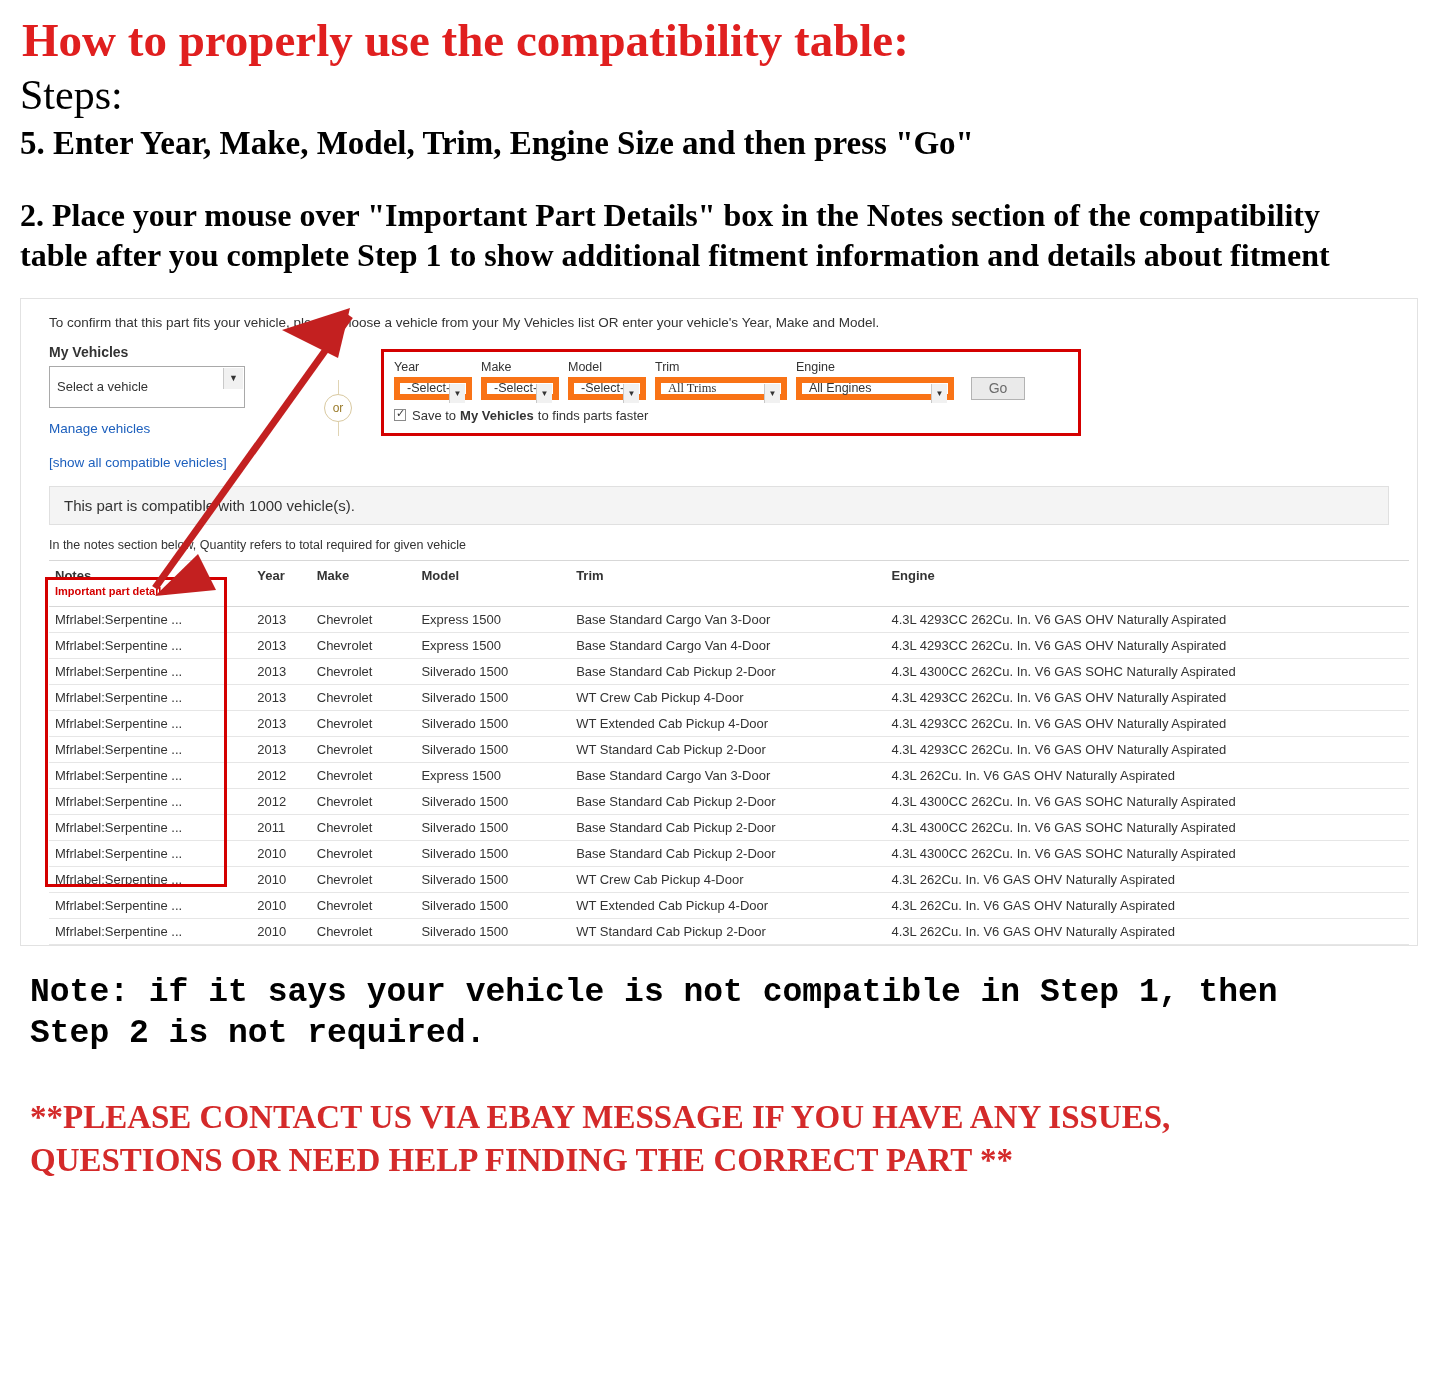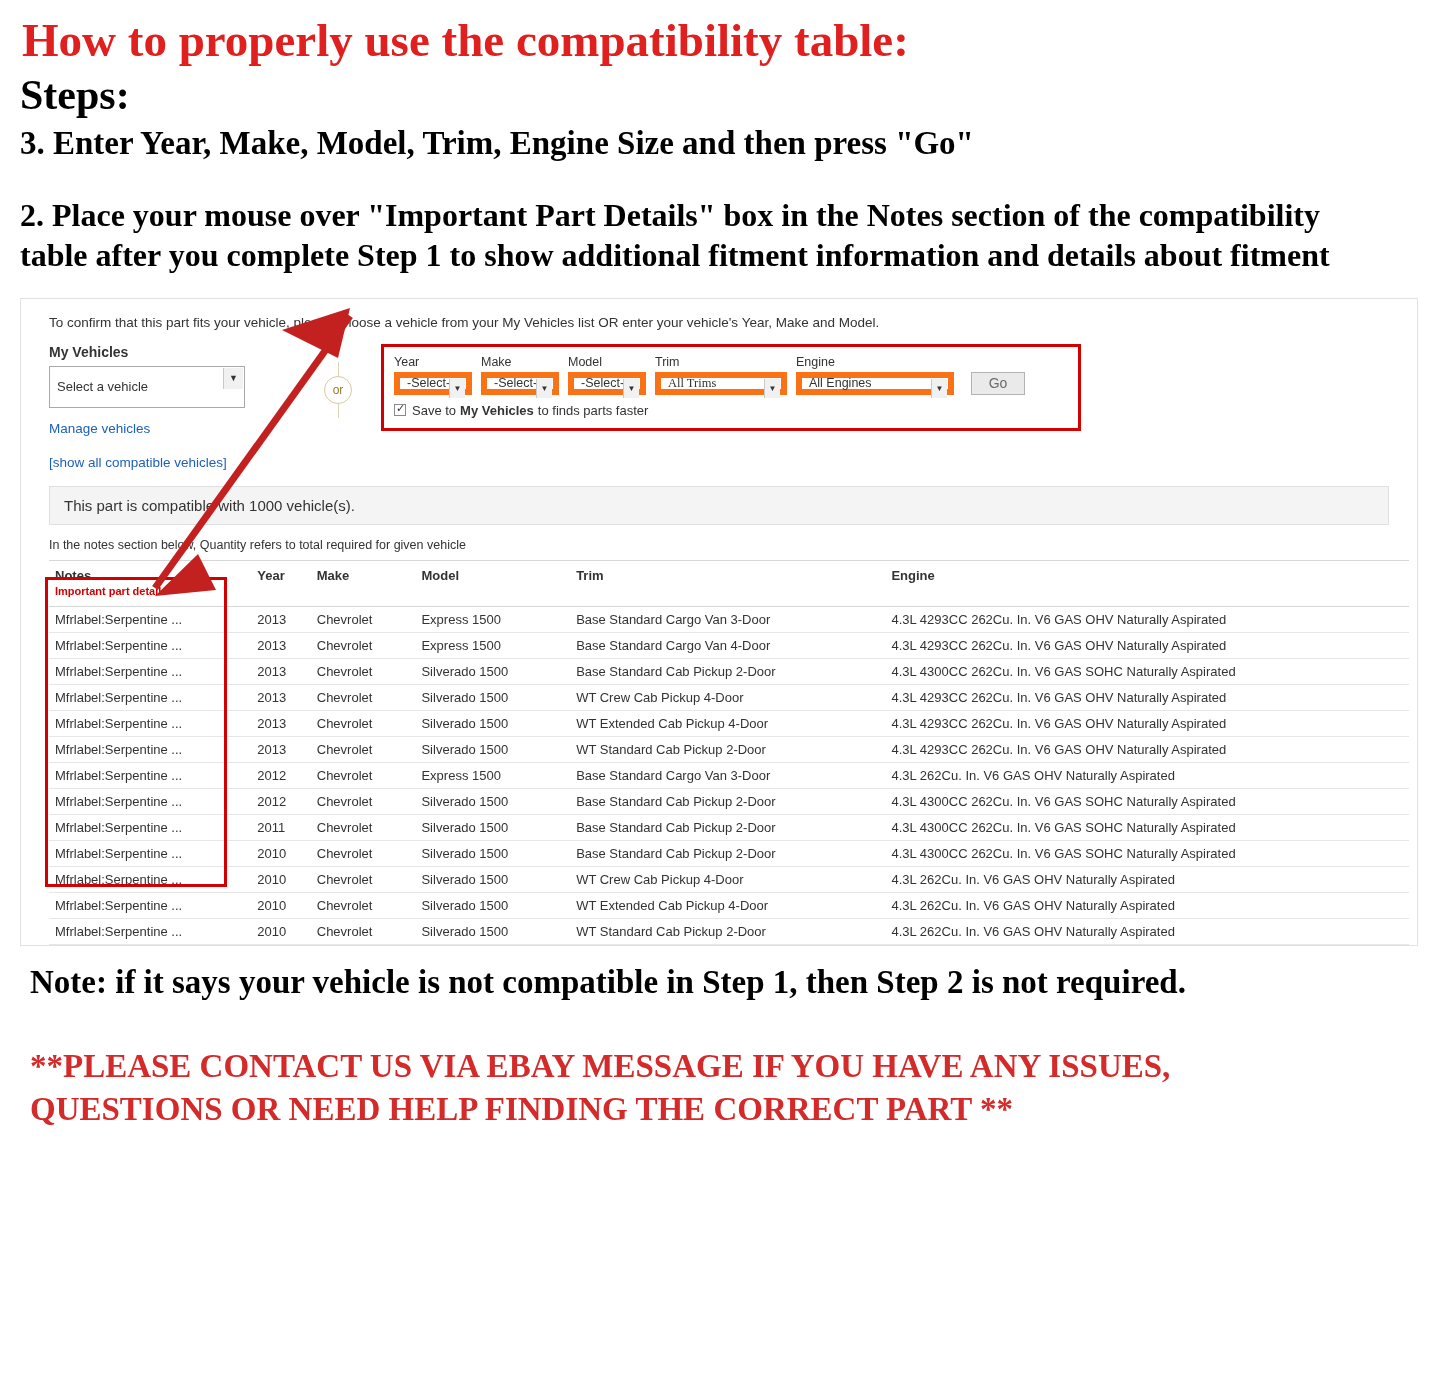--- a/index.html
+++ b/index.html
@@ -23,21 +23,21 @@
   .headline {
     font-family: "Liberation Serif", serif;
     font-weight: bold;
     color: #e01f1f;
     font-size: 47px;
     line-height: 1.06;
     margin: 16px 0 0 22px;
   }
   .steps-label {
     font-family: "Liberation Serif", serif;
-    font-weight: bold;
+    font-weight: normal;
     font-size: 42px;
     margin: 6px 0 0 20px;
     line-height: 1.1;
   }
   .step-line {
     font-family: "Liberation Serif", serif;
     font-weight: bold;
     font-size: 33px;
     margin: 6px 0 0 20px;
     line-height: 1.18;
@@ -71,21 +71,21 @@
     margin: 4px 0 7px 10px;
   }
   .compat-sub {
     font-size: 13.5px;
     color: #333;
     margin: 0 0 14px 10px;
   }
 
   .row-main {
     display: flex;
-    align-items: flex-start;
+    align-items: flex-end;
     margin-left: 10px;
   }
   .myveh {
     width: 250px;
   }
   .myveh-label {
     font-size: 14px;
     font-weight: bold;
     color: #333;
     margin-bottom: 6px;
@@ -283,45 +283,45 @@
   .arrow-svg {
     position: absolute;
     left: 0; top: -100px;
     width: 420px;
     height: 520px;
     pointer-events: none;
   }
 
   
   .note-text {
-    font-family: Liberation Serif, serif;
+    font-family: Liberation Mono, monospace;
     font-weight: bold;
     font-size: 33px;
     line-height: 1.25;
-    margin: 16px 0 0 30px;
+    margin: 26px 0 0 30px;
     max-width: 1330px;
   }
   .contact-text {
     font-family: "Liberation Serif", serif;
     font-weight: bold;
     font-size: 33px;
     line-height: 1.3;
     color: #d42a2a;
     margin: 42px 0 20px 30px;
     max-width: 1300px;
   }
 </style>
 </head>
 <body>
 
 <div class="page">
 
   <div class="headline">How to properly use the compatibility table:</div>
   <div class="steps-label">Steps:</div>
-  <div class="step-line">3. Enter Year, Make, Model, Trim, Engine Size and then press "Go"</div>
+  <div class="step-line">5. Enter Year, Make, Model, Trim, Engine Size and then press "Go"</div>
   <div class="step-2">2. Place your mouse over "Important Part Details" box in the Notes section of the compatibility table after you complete Step 1 to show additional fitment information and details about fitment</div>
 
   <div class="shot-wrap">
     <div class="shot">
 
       <div class="compat-sub">To confirm that this part fits your vehicle, please choose a vehicle from your My Vehicles list OR enter your vehicle's Year, Make and Model.</div>
 
       <div class="row-main">
 
         <div class="myveh">

